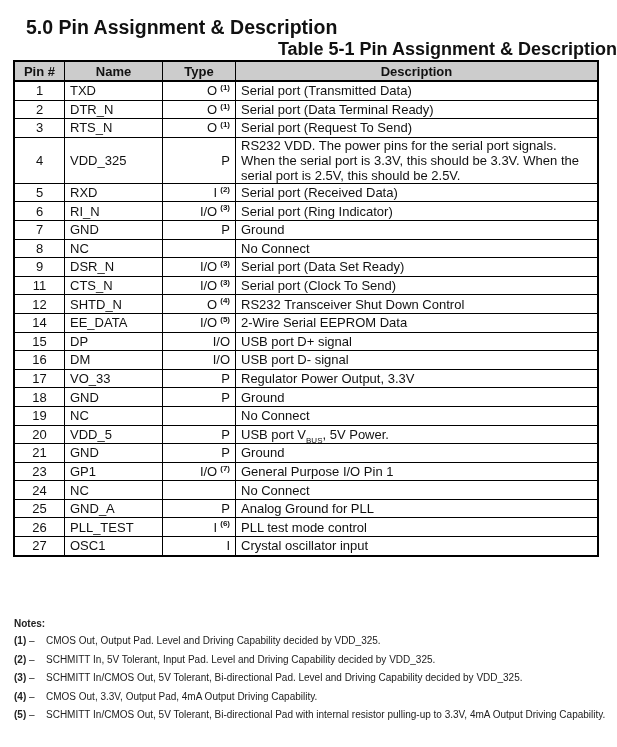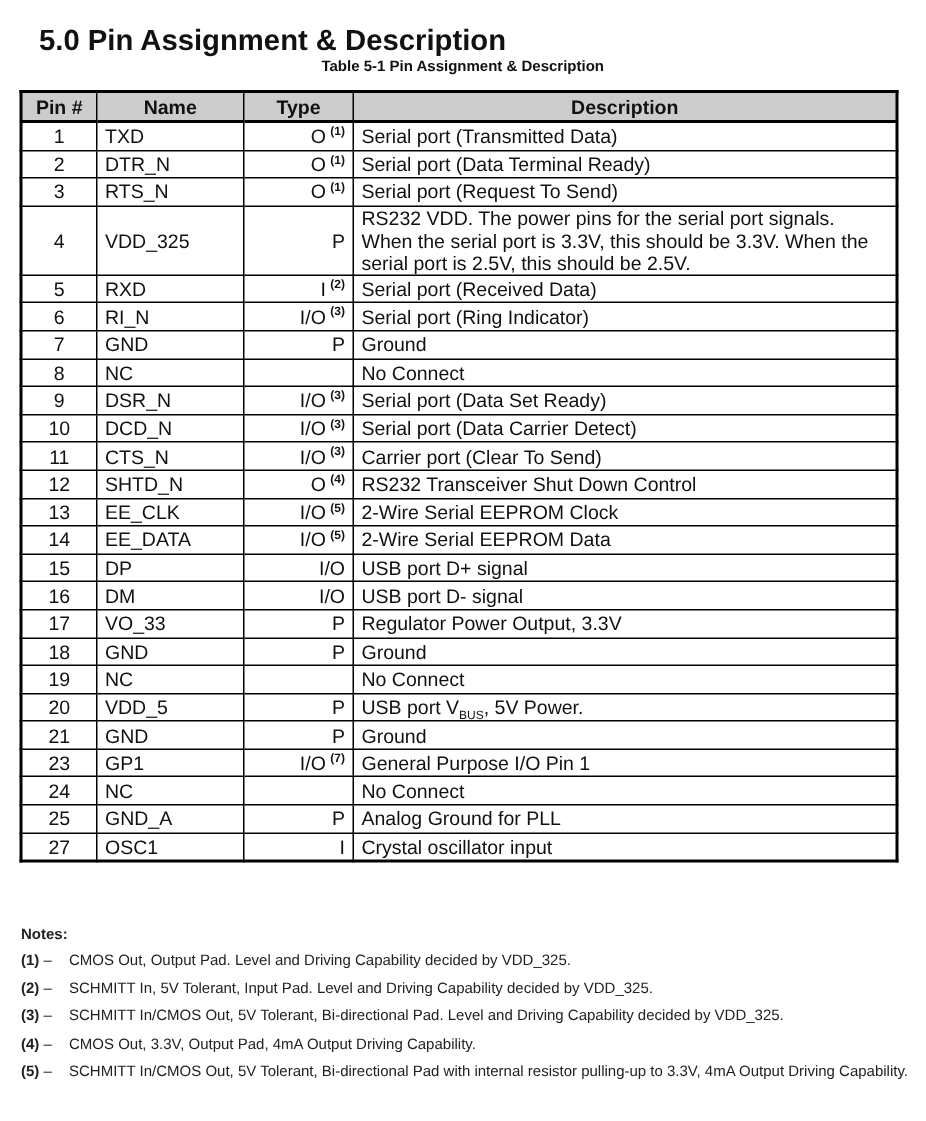--- a/index.html
+++ b/index.html
@@ -1,20 +1,20 @@
 <!DOCTYPE html>
 <html><head>
 <meta charset="utf-8">
 <style>
   html, body { margin: 0; padding: 0; background: #ffffff; }
   body { width: 617px; height: 747px; position: relative; overflow: hidden;
          font-family: "Liberation Sans", sans-serif; color: #111; }
   .section-title { position: absolute; left: 14px; top: 4px; font-size: 19.5px; font-weight: bold; margin: 12px; }
-  .table-caption { position: absolute; left: 0; width: 617px; top: 39px; text-align: center;
-                   font-size: 10px; font-weight: bold; }
+  .table-caption { position: absolute; left: 0; width: 617px; top: 39px; text-align: right;
+                   font-size: 18px; font-weight: bold; }
   table.pins { position: absolute; left: 13px; top: 60px; width: 586px; border-collapse: collapse;
                font-size: 13px; border: 2px solid #000; }
   table.pins th { background: #cccccc; font-weight: bold; font-size: 13px; height: 18px; padding: 0;
                   border: 1px solid #000; border-bottom: 2px solid #000; text-align: center; }
   table.pins td { border: 1px solid #000; padding: 0 5px; height: 17.6px; line-height: 15px; vertical-align: middle; }
   td.c-pin { text-align: center; width: 39px; padding: 0; }
   td.c-name { width: 87px; }
   td.c-type { width: 62px; text-align: right; }
   td.c-desc { line-height: 16.5px; padding-top: 0; }
   sup.fn { font-size: 8px; font-weight: bold; vertical-align: super; line-height: 0; margin-left: 3px; }
@@ -90,44 +90,32 @@
         <td class="c-type"><span></span></td>
         <td class="c-desc">No Connect</td>
       </tr>
       <tr>
         <td class="c-pin">9</td>
         <td class="c-name">DSR_N</td>
         <td class="c-type"><span>I/O</span><sup class="fn">(3)</sup></td>
         <td class="c-desc">Serial port (Data Set Ready)</td>
       </tr>
       <tr>
-        <td class="c-pin">10</td>
-        <td class="c-name">DCD_N</td>
-        <td class="c-type"><span>I/O</span><sup class="fn">(3)</sup></td>
-        <td class="c-desc">Serial port (Data Carrier Detect)</td>
-      </tr>
-      <tr>
         <td class="c-pin">11</td>
         <td class="c-name">CTS_N</td>
         <td class="c-type"><span>I/O</span><sup class="fn">(3)</sup></td>
-        <td class="c-desc">Carrier port (Clear To Send)</td>
+        <td class="c-desc">Serial port (Clock To Send)</td>
       </tr>
       <tr>
         <td class="c-pin">12</td>
         <td class="c-name">SHTD_N</td>
         <td class="c-type"><span>O</span><sup class="fn">(4)</sup></td>
         <td class="c-desc">RS232 Transceiver Shut Down Control</td>
       </tr>
       <tr>
-        <td class="c-pin">13</td>
-        <td class="c-name">EE_CLK</td>
-        <td class="c-type"><span>I/O</span><sup class="fn">(5)</sup></td>
-        <td class="c-desc">2-Wire Serial EEPROM Clock</td>
-      </tr>
-      <tr>
         <td class="c-pin">14</td>
         <td class="c-name">EE_DATA</td>
         <td class="c-type"><span>I/O</span><sup class="fn">(5)</sup></td>
         <td class="c-desc">2-Wire Serial EEPROM Data</td>
       </tr>
       <tr>
         <td class="c-pin">15</td>
         <td class="c-name">DP</td>
         <td class="c-type"><span>I/O</span></td>
         <td class="c-desc">USB port D+ signal</td>
@@ -180,20 +168,26 @@
         <td class="c-type"><span></span></td>
         <td class="c-desc">No Connect</td>
       </tr>
       <tr>
         <td class="c-pin">25</td>
         <td class="c-name">GND_A</td>
         <td class="c-type"><span>P</span></td>
         <td class="c-desc">Analog Ground for PLL</td>
       </tr>
       <tr>
+        <td class="c-pin">26</td>
+        <td class="c-name">PLL_TEST</td>
+        <td class="c-type"><span>I</span><sup class="fn">(6)</sup></td>
+        <td class="c-desc">PLL test mode control</td>
+      </tr>
+      <tr>
         <td class="c-pin">27</td>
         <td class="c-name">OSC1</td>
         <td class="c-type"><span>I</span></td>
         <td class="c-desc">Crystal oscillator input</td>
       </tr>
     </tbody>
 </table>
 
 <div class="notes">
   <div class="nt">Notes:</div>

